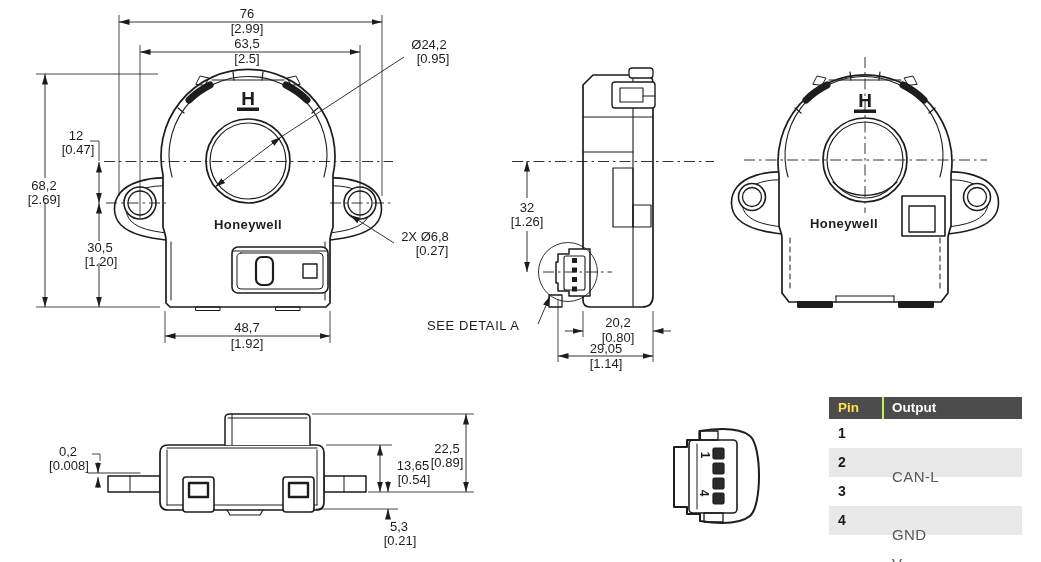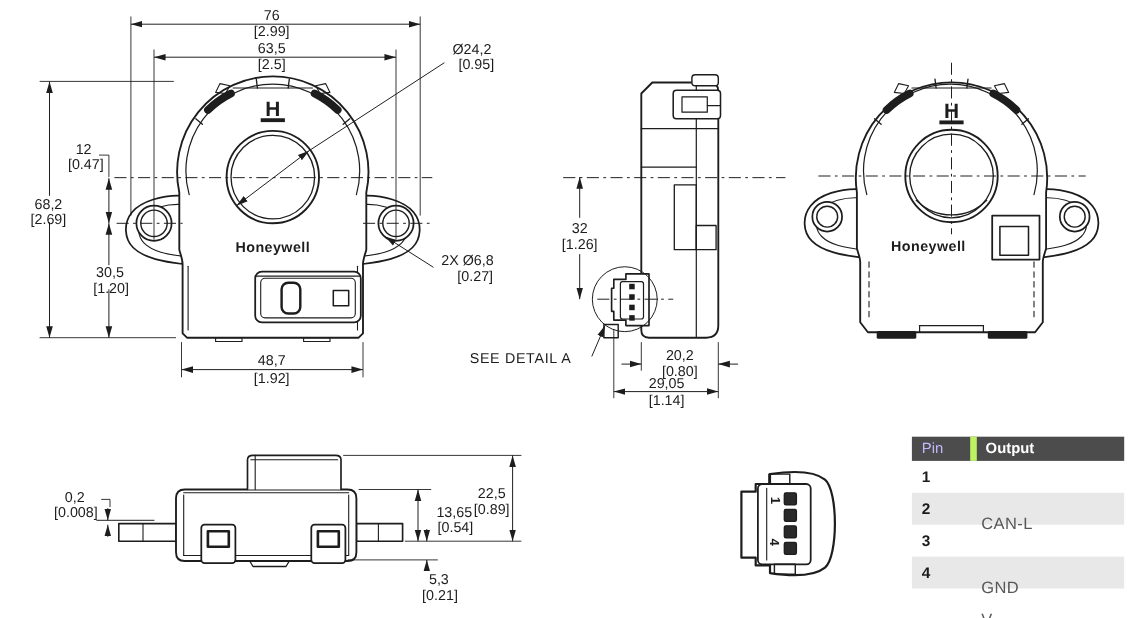--- a/index.html
+++ b/index.html
@@ -8,23 +8,23 @@
   svg{position:absolute;left:0;top:0;}
   svg text{font-family:"Liberation Sans",sans-serif;font-size:13px;fill:#1d1d1d;}
   .dt{text-anchor:middle;}
   .dtl{text-anchor:start;letter-spacing:.6px;}
   .logo{font-weight:bold;letter-spacing:.4px;}
   .hmark{font-weight:bold;font-size:19px;text-anchor:middle;}
   .pin-num{font-weight:bold;font-size:12px;text-anchor:middle;}
   
   .pin-table{position:absolute;left:829px;top:397px;width:193px;}
   .pt-header{display:flex;background:#4c4c4c;height:22px;line-height:22px;}
-  .pt-header .c1{width:53px;padding-left:9px;box-sizing:border-box;color:#c4b5fd;
-                 font-weight:normal;font-size:13.5px;}
-  .pt-header .c2{flex:1;padding-left:8px;border-left:6px solid #bef264;color:#fff;
+  .pt-header .c1{width:53px;padding-left:9px;box-sizing:border-box;color:#fde047;
+                 font-weight:bold;font-size:13.5px;}
+  .pt-header .c2{flex:1;padding-left:8px;border-left:2px solid #bef264;color:#fff;
                  font-weight:bold;font-size:13.5px;box-sizing:border-box;}
   .pt-row{display:flex;height:29px;line-height:29px;}
   .pt-row:nth-child(odd){background:#e8e8e8;}
   .pt-row .c1{width:53px;padding-left:9px;box-sizing:border-box;color:#1b1b1b;
               font-weight:bold;font-size:14px;}
   .pt-row .c2{flex:1;padding-left:10px;color:#575757;font-size:15px;letter-spacing:.4px;
               box-sizing:border-box;margin-top:43px;}
   .pt-row .c2 sub{font-size:9.5px;}
 </style>
 </head>

